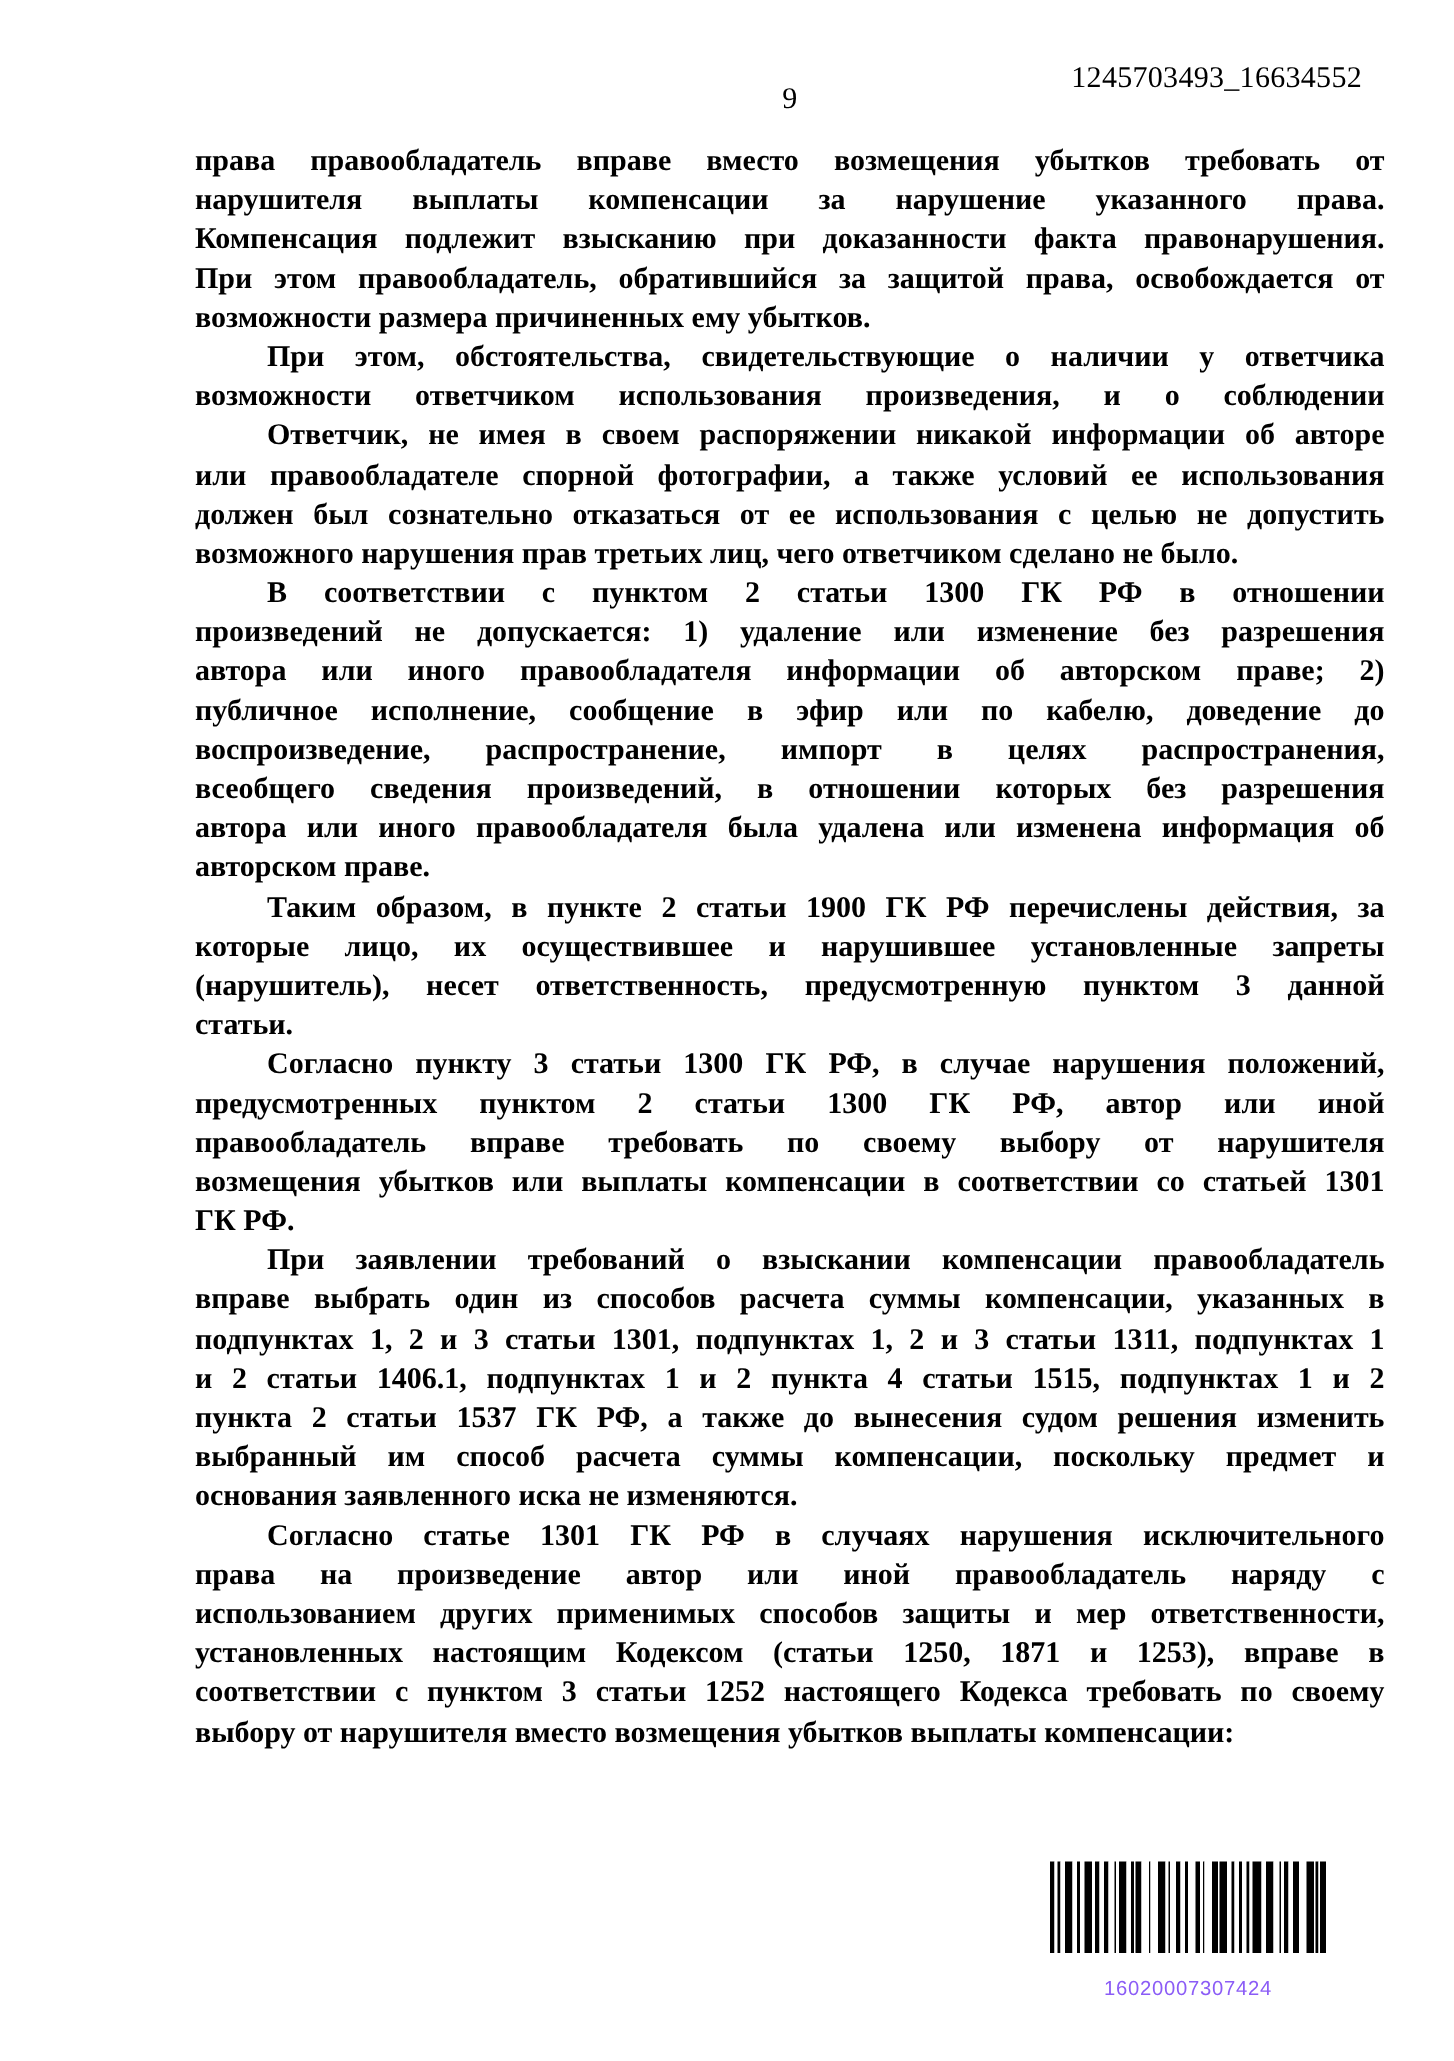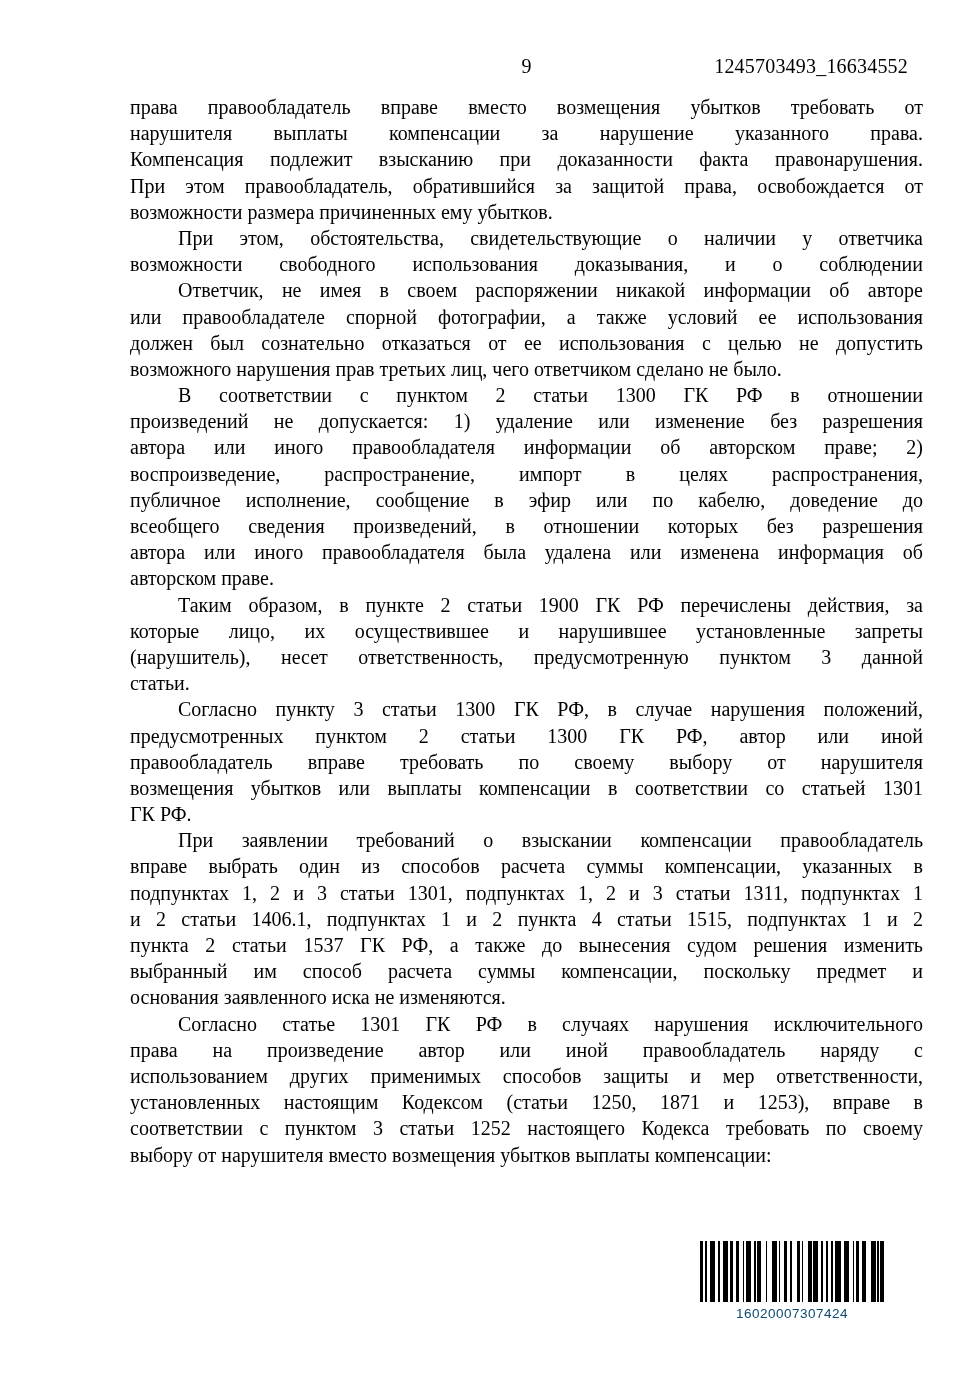--- a/index.html
+++ b/index.html
@@ -25,21 +25,21 @@
     position: absolute;
     top: 54px;
     left: 130px;
     width: 793px;
     text-align: center;
     font-size: 20px;
     line-height: 24px;
   }
   .doc-id {
     position: absolute;
-    top: 54px;
+    top: 40px;
     right: 61px;
     font-size: 20px;
     line-height: 24px;
     letter-spacing: 0.2px;
     text-align: right;
   }
   
   .doc-body {
     position: absolute;
     top: 94px;
@@ -49,20 +49,21 @@
     line-height: 26.2px;
   }
   .para { margin: 0; padding: 0; }
   .line {
     text-align: justify;
     text-align-last: justify;
     text-justify: inter-word;
     white-space: normal;
     overflow: hidden;
     height: 26.2px;
+    font-weight: bold;
   }
   .line.last {
     text-align-last: left;
   }
   .line.indent {
     text-indent: 48px;
   }
   
   .barcode-block {
     position: absolute;
@@ -77,23 +78,23 @@
     align-items: stretch;
     height: 61px;
     width: 184px;
   }
   .barcode-bars .bar { background: #000000; height: 100%; }
   .barcode-bars .space { background: #ffffff; height: 100%; }
   .barcode-number {
     font-family: "Liberation Sans", "DejaVu Sans", sans-serif;
     font-size: 13.5px;
     line-height: 15px;
-    margin-top: 4px;
+    margin-top: 16px;
     letter-spacing: 0.5px;
-    color: #0c4a6e;
+    color: #8b5cf6;
   }
 </style>
 </head>
 <body>
 
 <div class="page">
 
   <div class="page-number">9</div>
 
   <div class="doc-id">1245703493_16634552</div>
@@ -101,34 +102,34 @@
   <div class="doc-body" id="doc-body">
       <div class="para">
         <div class="line">права правообладатель вправе вместо возмещения убытков требовать от</div>
         <div class="line">нарушителя выплаты компенсации за нарушение указанного права.</div>
         <div class="line">Компенсация подлежит взысканию при доказанности факта правонарушения.</div>
         <div class="line">При этом правообладатель, обратившийся за защитой права, освобождается от</div>
         <div class="line last">возможности размера причиненных ему убытков.</div>
       </div>
       <div class="para">
         <div class="line indent">При этом, обстоятельства, свидетельствующие о наличии у ответчика</div>
-        <div class="line">возможности свободного использования доказывания, и о соблюдении</div>
+        <div class="line">возможности ответчиком использования произведения, и о соблюдении</div>
       </div>
       <div class="para">
         <div class="line indent">Ответчик, не имея в своем распоряжении никакой информации об авторе</div>
         <div class="line">или правообладателе спорной фотографии, а также условий ее использования</div>
         <div class="line">должен был сознательно отказаться от ее использования с целью не допустить</div>
         <div class="line last">возможного нарушения прав третьих лиц, чего ответчиком сделано не было.</div>
       </div>
       <div class="para">
         <div class="line indent">В соответствии с пунктом 2 статьи 1300 ГК РФ в отношении</div>
         <div class="line">произведений не допускается: 1) удаление или изменение без разрешения</div>
         <div class="line">автора или иного правообладателя информации об авторском праве; 2)</div>
+        <div class="line">публичное исполнение, сообщение в эфир или по кабелю, доведение до</div>
         <div class="line">воспроизведение, распространение, импорт в целях распространения,</div>
-        <div class="line">публичное исполнение, сообщение в эфир или по кабелю, доведение до</div>
         <div class="line">всеобщего сведения произведений, в отношении которых без разрешения</div>
         <div class="line">автора или иного правообладателя была удалена или изменена информация об</div>
         <div class="line last">авторском праве.</div>
       </div>
       <div class="para">
         <div class="line indent">Таким образом, в пункте 2 статьи 1900 ГК РФ перечислены действия, за</div>
         <div class="line">которые лицо, их осуществившее и нарушившее установленные запреты</div>
         <div class="line">(нарушитель), несет ответственность, предусмотренную пунктом 3 данной</div>
         <div class="line last">статьи.</div>
       </div>

